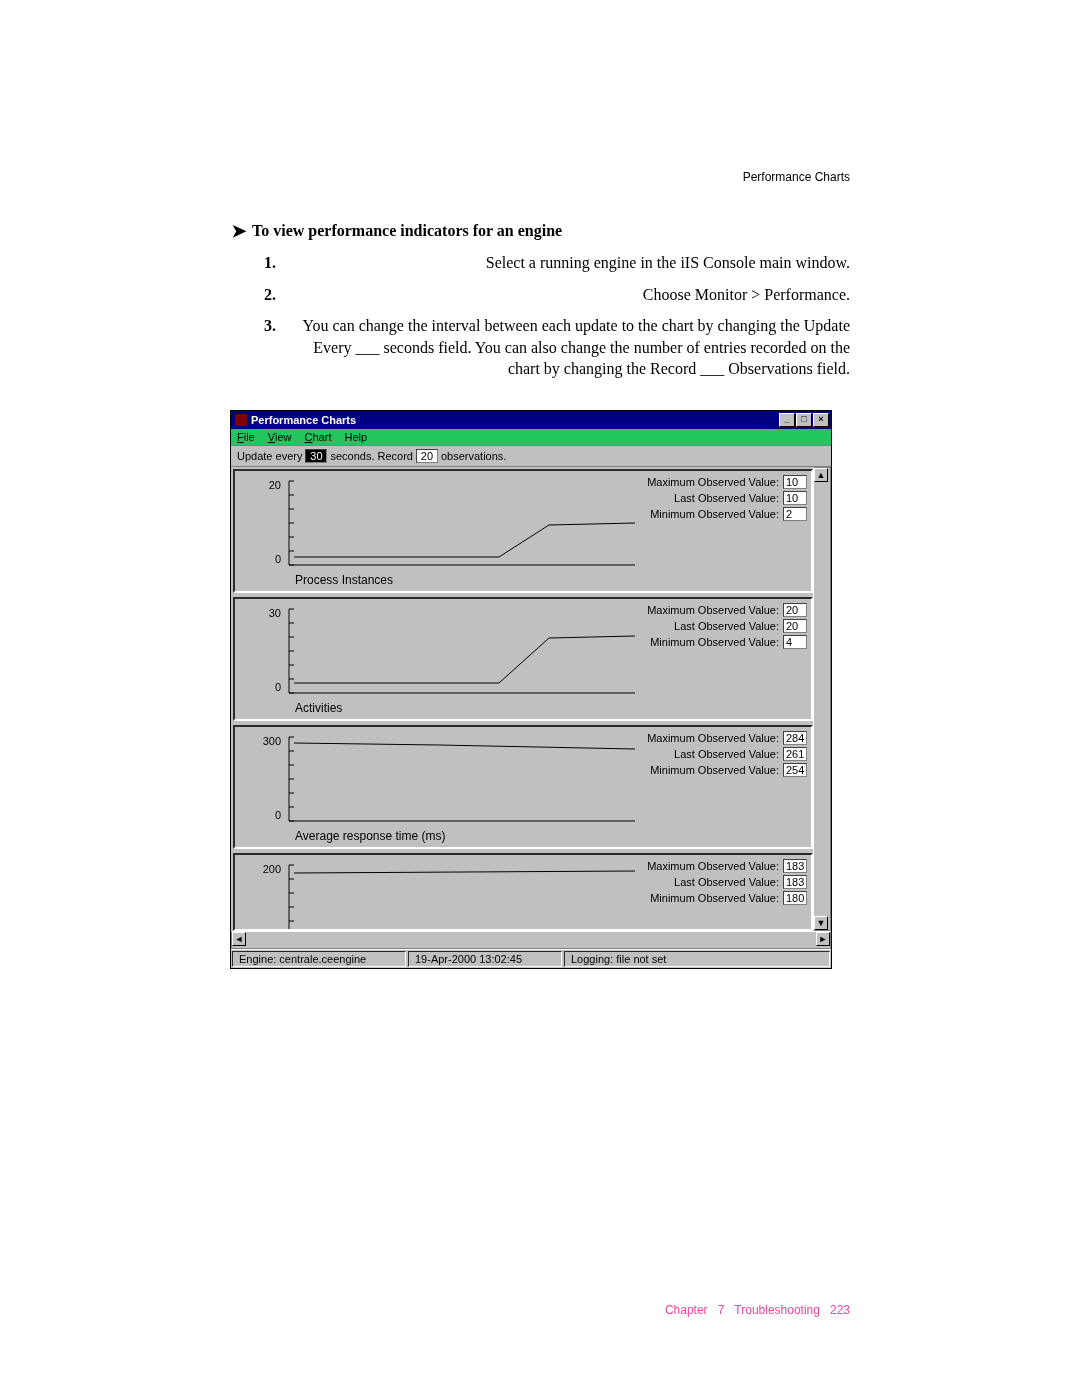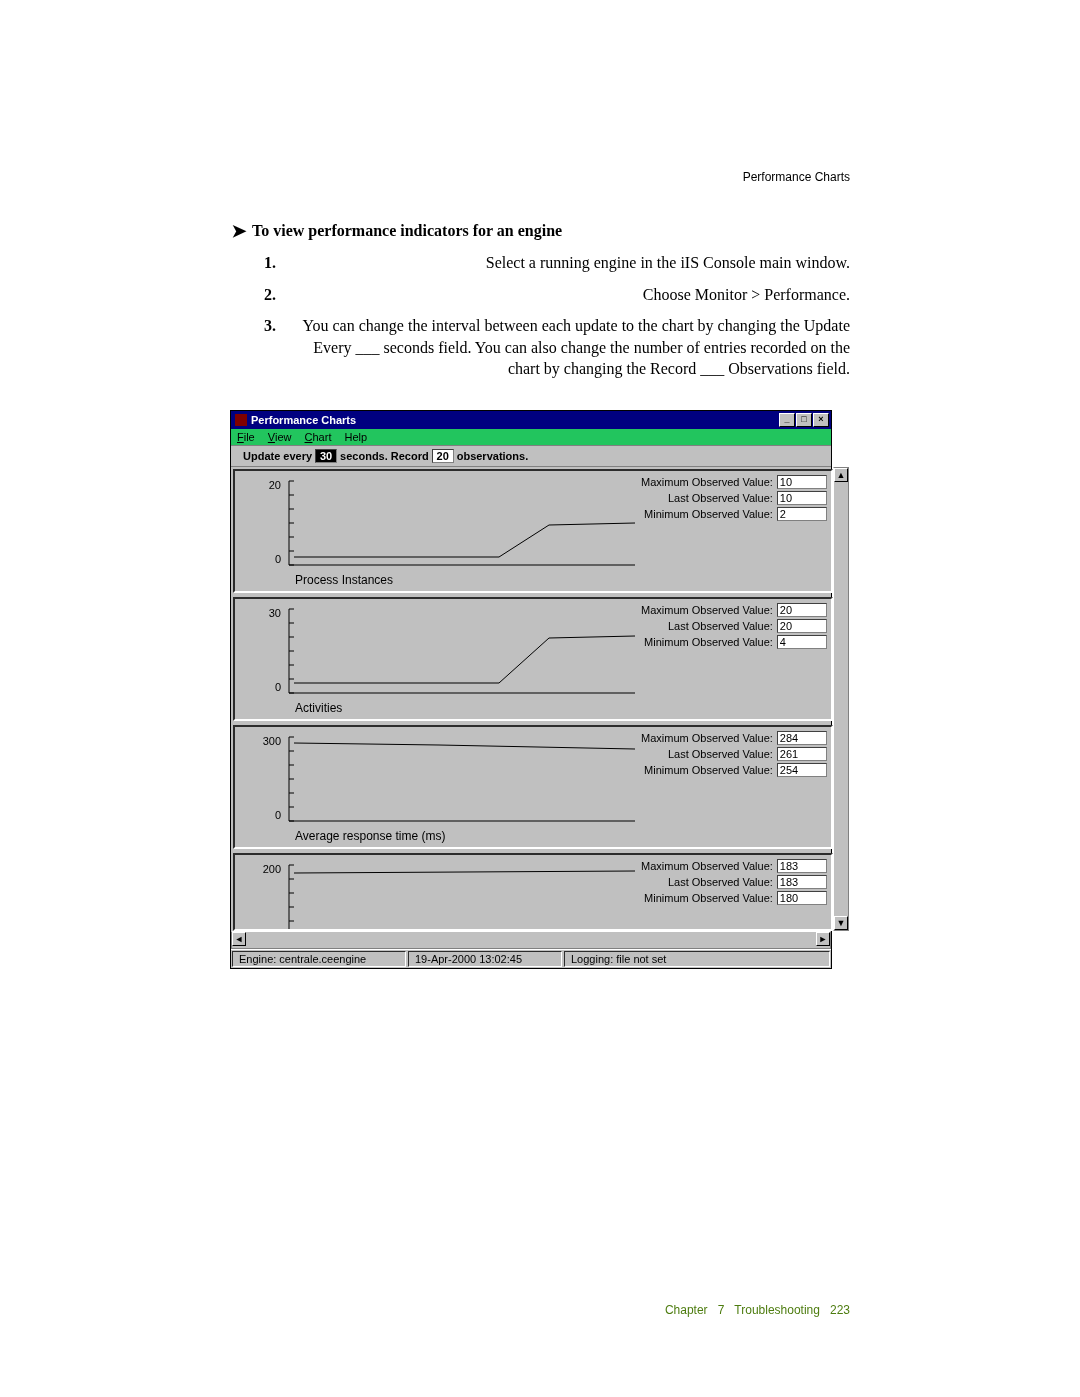--- a/index.html
+++ b/index.html
@@ -112,26 +112,25 @@
     border-bottom: 1px solid #808080;
   }
   .menubar span {
     margin-right: 10px;
   }
   .menubar u {
     text-decoration: underline;
   }
   .toolbar {
     background: #c0c0c0;
-    padding: 3px 12px;
+    padding: 3px 6px;
     display: flex;
     align-items: center;
     gap: 3px;
     border-bottom: 1px solid #808080;
-    font-weight: bold;
   }
   .tb-label {
     font-size: 11px;
   }
   .tb-input {
     background: #fff;
     border: 1px solid #808080;
     border-top-color: #404040;
     border-left-color: #404040;
     font-size: 11px;
@@ -192,21 +191,21 @@
   }
   .stat-label {
     margin-right: 4px;
     white-space: nowrap;
   }
   .stat-box {
     background: #fff;
     border: 1px solid #808080;
     border-top-color: #404040;
     border-left-color: #404040;
-    width: 50px;
+    width: 24px;
     height: 14px;
     box-sizing: border-box;
     padding: 0 2px;
     text-align: left;
     font-size: 11px;
     line-height: 12px;
   }
   .vscroll {
     width: 16px;
     background: #c0c0c0;
@@ -252,21 +251,21 @@
   }
   .status-cell:nth-child(1) { width: 160px; }
   .status-cell:nth-child(2) { width: 140px; }
   .status-cell:nth-child(3) { flex: 1; }
   .footer {
     position: absolute;
     bottom: 80px;
     right: 230px;
     font-family: Arial, Helvetica, sans-serif;
     font-size: 12px;
-    color: #4d7c0f;
+    color: #ec4899;
   }
   .chart-panel.last { height: 78px; padding-bottom:0; margin-bottom:0; overflow:hidden; }
 </style>
 </head>
 <body>
 
 <div class="page">
   <div class="header-right">Performance Charts</div>
 
   <div class="content">

